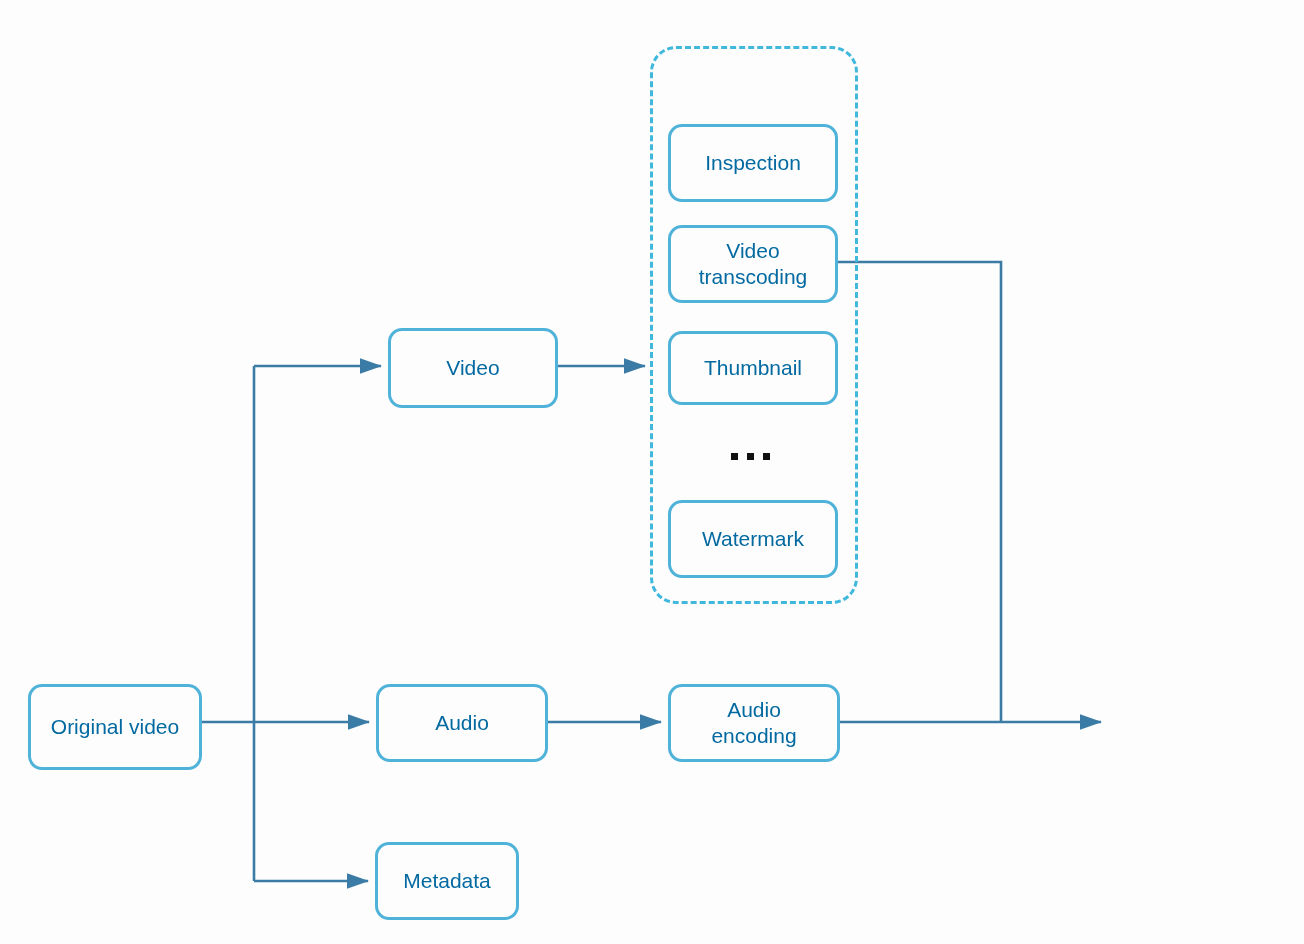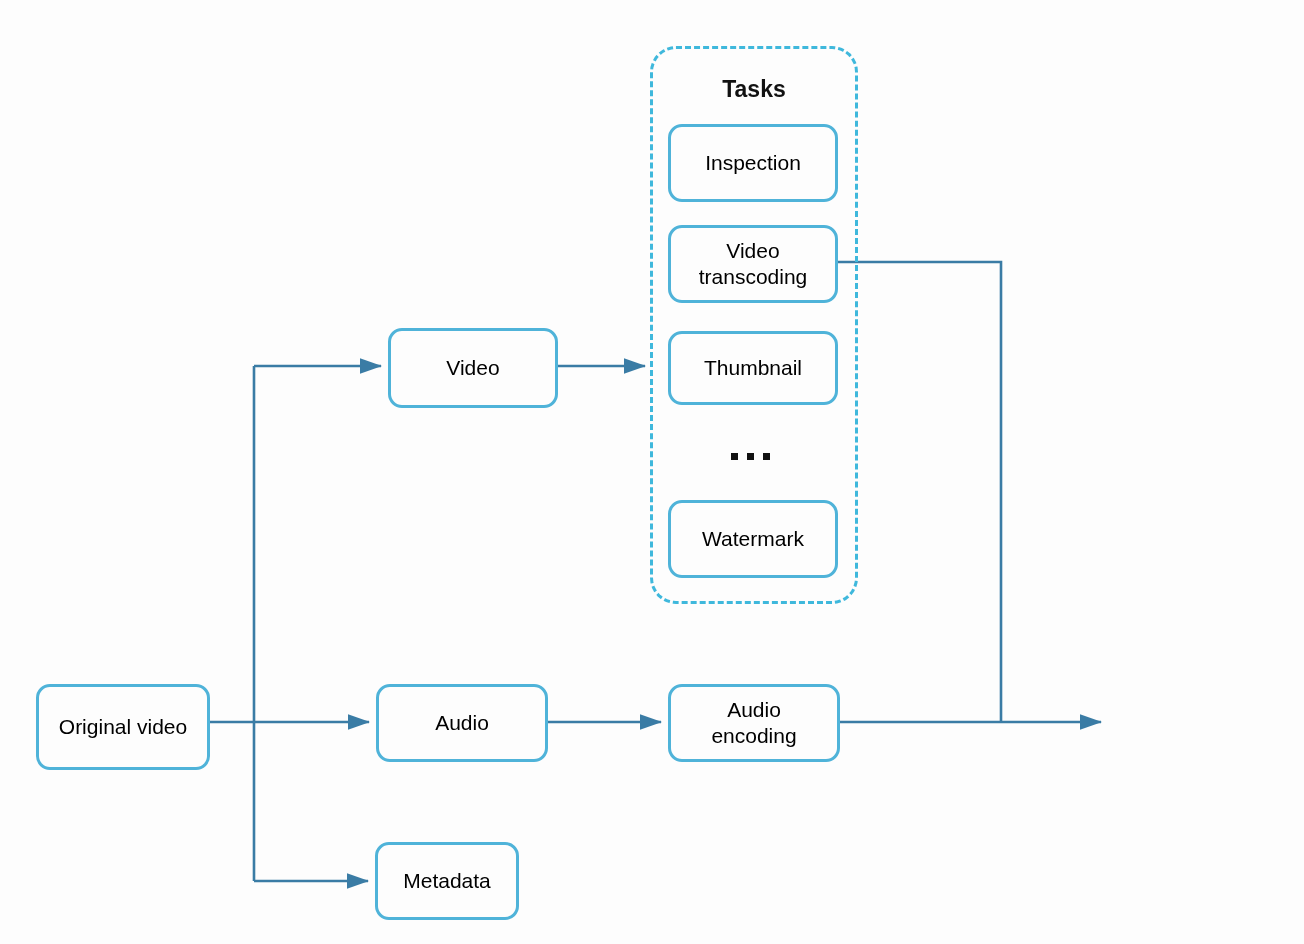--- a/index.html
+++ b/index.html
@@ -28,21 +28,21 @@
   .node {
     position: absolute;
     box-sizing: border-box;
     background: #fdfdfd;
     border: 3px solid #4FB3D9;
     border-radius: 14px;
     display: flex;
     align-items: center;
     justify-content: center;
     text-align: center;
-    color: #000000;
+    color: #0369a1;
     font-size: 21px;
     line-height: 1.25;
     font-family: "Liberation Sans", sans-serif;
     white-space: pre-line;
   }
   .group-box {
     position: absolute;
     box-sizing: border-box;
     border: 3px dashed #3FB8DC;
     border-radius: 26px;
@@ -95,23 +95,22 @@
     <path d="M558,366 L645,366" fill="none" stroke="#3A7CA5" stroke-width="2.6" marker-end="url(#arrowhead)"></path>
 
     <path d="M838,262 L1001,262 L1001,722" fill="none" stroke="#3A7CA5" stroke-width="2.6"></path>
 
     <path d="M548,722 L661,722" fill="none" stroke="#3A7CA5" stroke-width="2.6" marker-end="url(#arrowhead)"></path>
 
     <path d="M840,722 L1101,722" fill="none" stroke="#3A7CA5" stroke-width="2.6" marker-end="url(#arrowhead)"></path>
   </svg>
 
   <div class="group-box" style="left:650px; top:46px; width:208px; height:558px;"></div>
-  <div class="group-title" style="left:650px; top:76px; width:208px;">Tasks</div>
 
-  <div class="node" style="left:36px; top:684px; width:174px; height:86px;">Original video</div>
+  <div class="node" style="left:28px; top:684px; width:174px; height:86px;">Original video</div>
 
   <div class="node" style="left:388px; top:328px; width:170px; height:80px;">Video</div>
 
   <div class="node" style="left:376px; top:684px; width:172px; height:78px;">Audio</div>
 
   <div class="node" style="left:375px; top:842px; width:144px; height:78px;">Metadata</div>
 
   <div class="node" style="left:668px; top:124px; width:170px; height:78px;">Inspection</div>
 
   <div class="node" style="left:668px; top:225px; width:170px; height:78px;">Video

